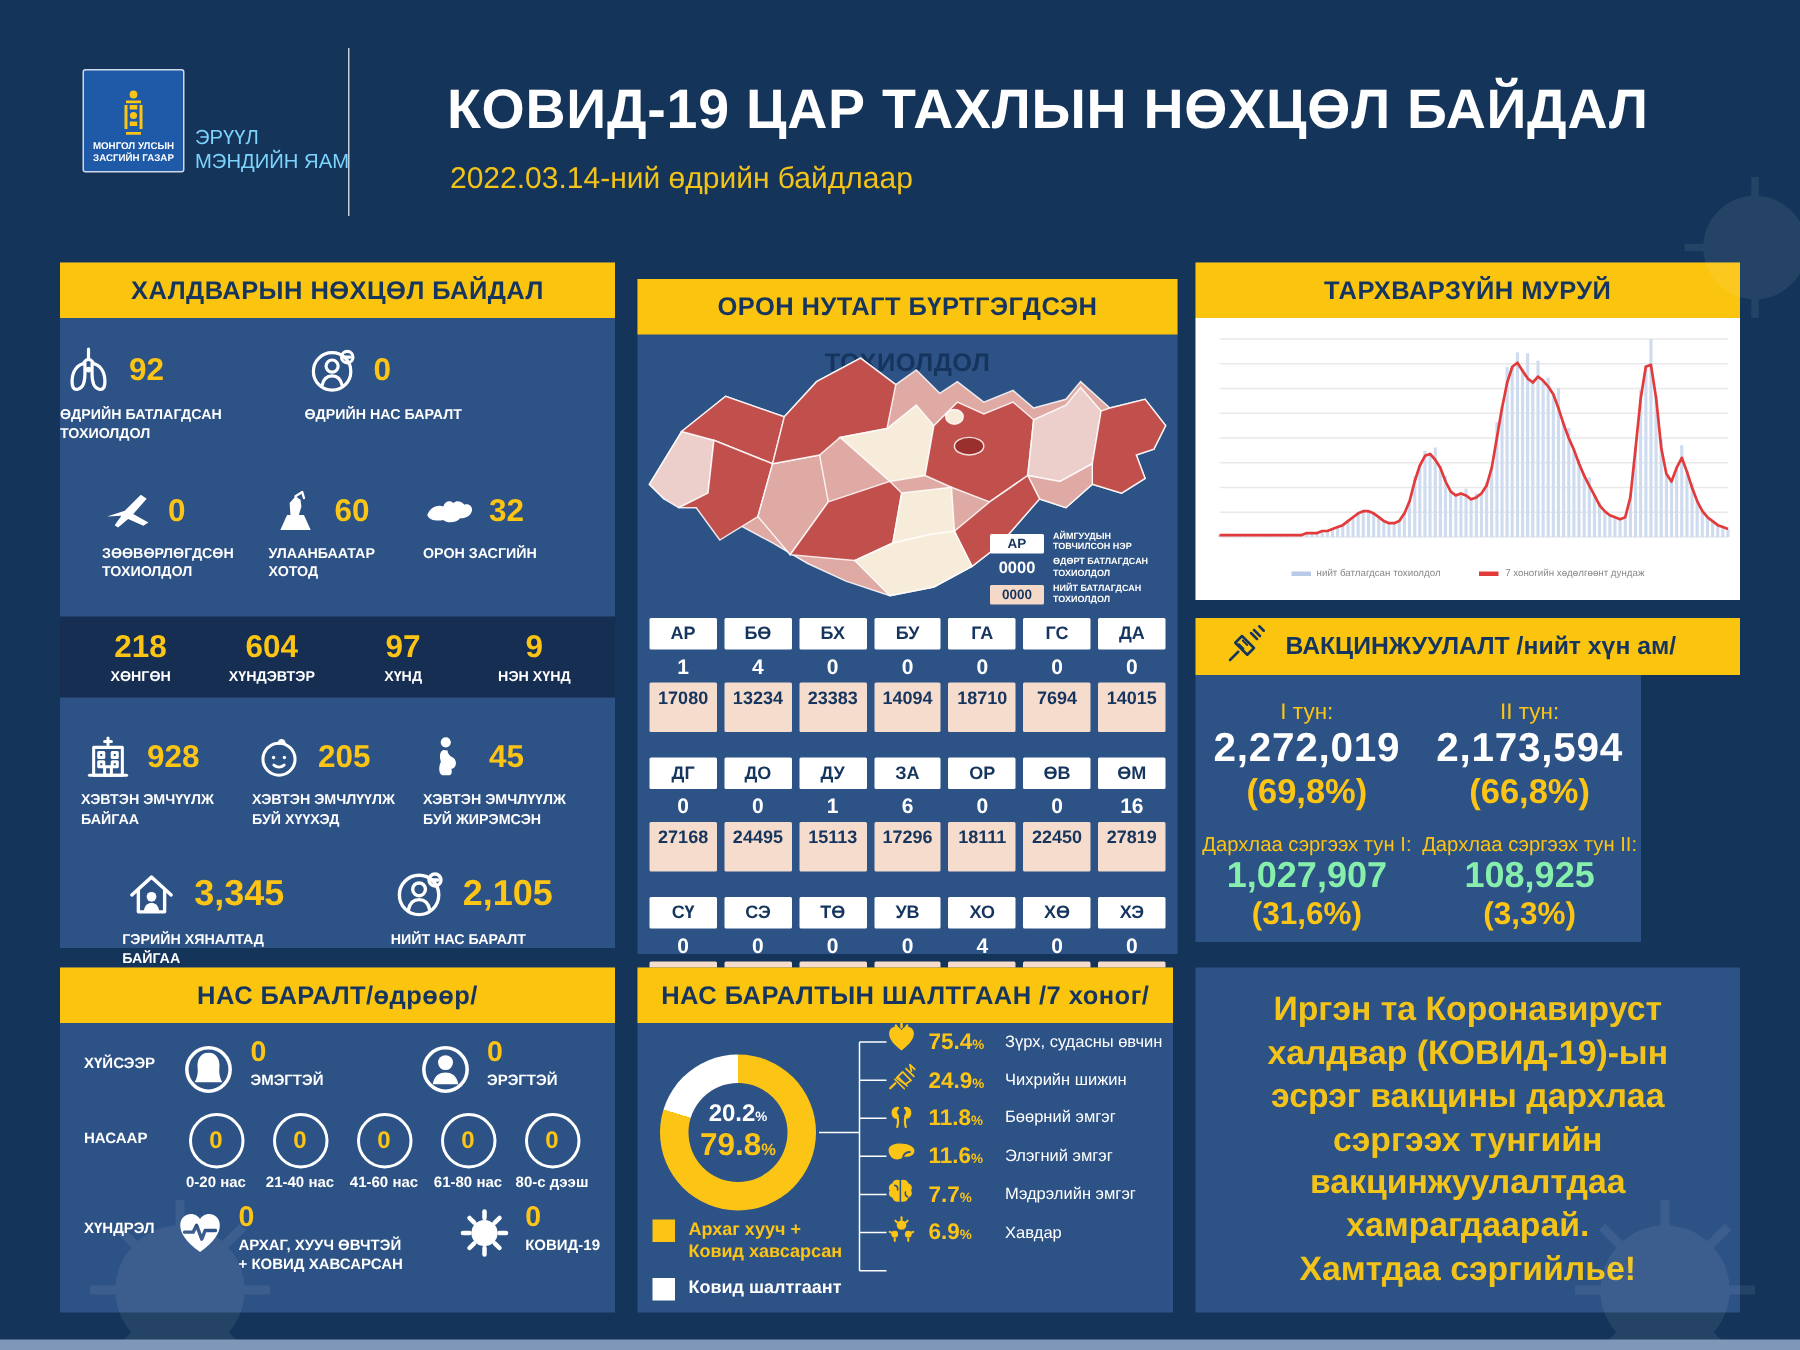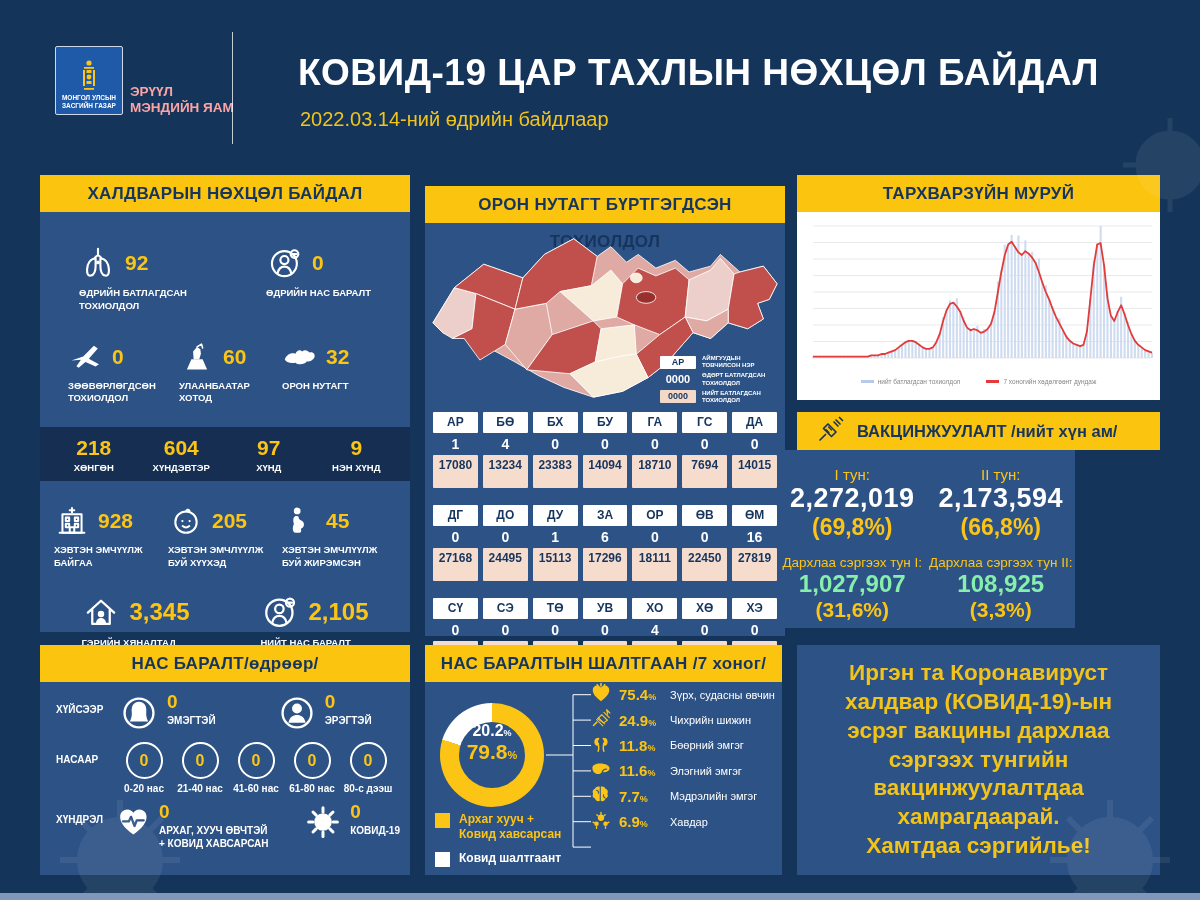--- a/index.html
+++ b/index.html
@@ -11,28 +11,28 @@
   }
   .panel{position:absolute;background:#2d5285;}
   .panel-header{
     background:#fbc40f;color:#16355e;font-weight:bold;font-size:17px;
     height:37px;line-height:37px;text-align:center;letter-spacing:.3px;
   }
   
   #logo-box{position:absolute;left:55px;top:46px;width:66px;height:67px;background:#1f5aa8;
     border:1px solid #cfd8e6;border-radius:2px;display:flex;flex-direction:column;align-items:center;justify-content:flex-end;}
   #logo-text{color:#fff;font-size:6.5px;font-weight:bold;text-align:center;line-height:1.25;white-space:pre-line;padding-bottom:4px;}
-  #ministry{position:absolute;left:130px;top:84px;color:#fca5a5;font-weight:bold;font-size:13.5px;line-height:1.2;white-space:pre-line;}
+  #ministry{position:absolute;left:130px;top:84px;color:#7dd3fc;font-weight:normal;font-size:13.5px;line-height:1.2;white-space:pre-line;}
   #header-divider{position:absolute;left:232px;top:32px;width:1px;height:112px;background:rgba(255,255,255,.75);}
   #page-title{position:absolute;left:298px;top:52px;color:#fff;font-weight:bold;font-size:37px;letter-spacing:.5px;}
   #page-subtitle{position:absolute;left:300px;top:108px;color:#f2c319;font-size:20px;}
   
   #p-infection{left:40px;top:175px;width:370px;height:457px;}
   .stat-row{display:flex;}
-  #inf-row1{justify-content:center;gap:72px;margin-top:32px;}
+  #inf-row1{justify-content:flex-start;gap:48px;margin-top:16px;}
   #inf-row2{justify-content:space-between;padding:0 28px;margin-top:26px;}
   .stat{min-width:100px;}
   .stat-top{display:flex;align-items:center;gap:8px;}
   .stat-val{color:#fcc515;font-weight:bold;font-size:21px;}
   .stat-label{color:#fff;font-weight:bold;font-size:9.5px;line-height:1.35;margin-top:5px;max-width:115px;}
   #severity{display:flex;background:#152e52;margin-top:22px;padding:9px 10px 8px;}
   .sev{flex:1;text-align:center;}
   .sev-val{color:#fcc515;font-weight:bold;font-size:21px;}
   .sev-label{color:#fff;font-weight:bold;font-size:9.5px;margin-top:2px;}
   #hosp-row1{justify-content:space-between;padding:0 14px;margin-top:22px;}
@@ -62,21 +62,21 @@
   #prov-table{display:grid;grid-template-columns:repeat(7,1fr);gap:2px 5px;padding:6px 8px 0;}
   .pt-head{background:#fff;color:#16355e;font-weight:bold;font-size:12px;text-align:center;height:21px;line-height:21px;border-radius:1px;}
   .pt-val{color:#fff;font-weight:bold;font-size:14px;text-align:center;height:18px;line-height:18px;}
   .pt-total{background:#f6dccd;color:#16355e;font-weight:bold;font-size:12px;text-align:center;height:33px;line-height:21px;border-radius:1px;}
   .pt-spacer{grid-column:1 / -1;height:13px;}
   
   #p-causes{left:425px;top:645px;width:357px;height:230px;}
   #causes-body{position:relative;height:193px;}
   #donut{position:absolute;left:15px;top:21px;width:104px;height:104px;border-radius:50%;}
   #donut-hole{position:absolute;left:19px;top:19px;width:66px;height:66px;border-radius:50%;background:#2d5285;
-    display:flex;flex-direction:column;align-items:center;justify-content:flex-start;}
+    display:flex;flex-direction:column;align-items:center;justify-content:center;}
   #donut-white-pct{color:#fff;font-weight:bold;font-size:16px;}
   #donut-yellow-pct{color:#fcc515;font-weight:bold;font-size:21px;}
   .pct-sign{font-size:9px;}
   #causes-legend{position:absolute;left:10px;top:130px;}
   .cl-row{display:flex;gap:9px;margin-bottom:9px;align-items:flex-start;}
   .cl-box{width:15px;height:15px;margin-top:1px;}
   .cl-lab{font-weight:bold;font-size:12px;line-height:1.25;max-width:110px;}
   #cause-list{position:absolute;left:163px;top:0px;width:195px;}
   .cause-item{display:flex;align-items:center;height:25.4px;gap:5px;}
   .cause-icon{width:26px;text-align:center;flex:none;}
@@ -85,21 +85,21 @@
   #bracket{position:absolute;left:0;top:0;}
   
   #p-curve{left:797px;top:175px;width:363px;height:225px;}
   #curve-box{background:#fff;height:188px;padding:0;}
   #curve-legend{display:flex;justify-content:center;gap:26px;padding-top:2px;}
   .cv-item{display:flex;align-items:center;gap:4px;color:#888;font-size:6.5px;}
   .cv-dash{width:13px;height:3px;}
   #p-vacc-header{position:absolute;left:797px;top:412px;width:363px;height:38px;background:#fbc40f;
     display:flex;align-items:center;gap:10px;padding-left:18px;box-sizing:border-box;}
   #p-vacc-header .t{color:#16355e;font-weight:bold;font-size:16.5px;}
-  #p-vacc{left:778px;top:450px;width:297px;height:178px;}
+  #p-vacc{left:797px;top:450px;width:297px;height:178px;}
   #vacc-grid{display:grid;grid-template-columns:1fr 1fr;text-align:center;padding-top:16px;row-gap:2px;}
   .v-doselab{color:#fcc515;font-size:15px;}
   .v-num{color:#fff;font-weight:bold;font-size:27px;letter-spacing:.5px;}
   .v-pct{color:#fcc515;font-weight:bold;font-size:23px;}
   .v-blab{color:#fcc515;font-size:13.5px;margin-top:12px;}
   .v-bnum{color:#86efac;font-weight:bold;font-size:24px;}
   .v-bpct{color:#fcc515;font-weight:bold;font-size:21px;}
   #p-message{left:797px;top:645px;width:363px;height:230px;display:flex;align-items:center;justify-content:center;}
   #message-text{color:#f2c319;font-weight:bold;font-size:22.5px;line-height:1.28;text-align:center;white-space:pre-line;}
   
@@ -181,21 +181,21 @@
         </div>
         <div class="stat-label">УЛААНБААТАР ХОТОД</div>
       </div>
       <div class="stat">
         <div class="stat-top">
           <svg width="36" height="36" viewBox="0 0 32 32" fill="none" stroke="#fff" stroke-width="1.8" stroke-linecap="round" stroke-linejoin="round">
             <path d="M2.5 18 C4.5 13 9 12 12 13 C13 10 16 9 18 11 C20 9 23 10 24.5 12 C27.5 11 29.5 13.5 29 15.5 C28.5 18 26 20 22 20 C20 23 14 23 12 21 C8 22 3.5 21 2.5 18 Z" fill="#fff" stroke="none"></path>
           </svg>
           <span class="stat-val">32</span>
         </div>
-        <div class="stat-label">ОРОН НУТАГТ</div>
+        <div class="stat-label">ОРОН ЗАСГИЙН</div>
       </div>
     </div>
   <div id="severity">
       <div class="sev">
         <div class="sev-val">218</div>
         <div class="sev-label">ХӨНГӨН</div>
       </div>
       <div class="sev">
         <div class="sev-val">604</div>
         <div class="sev-label">ХҮНДЭВТЭР</div>

